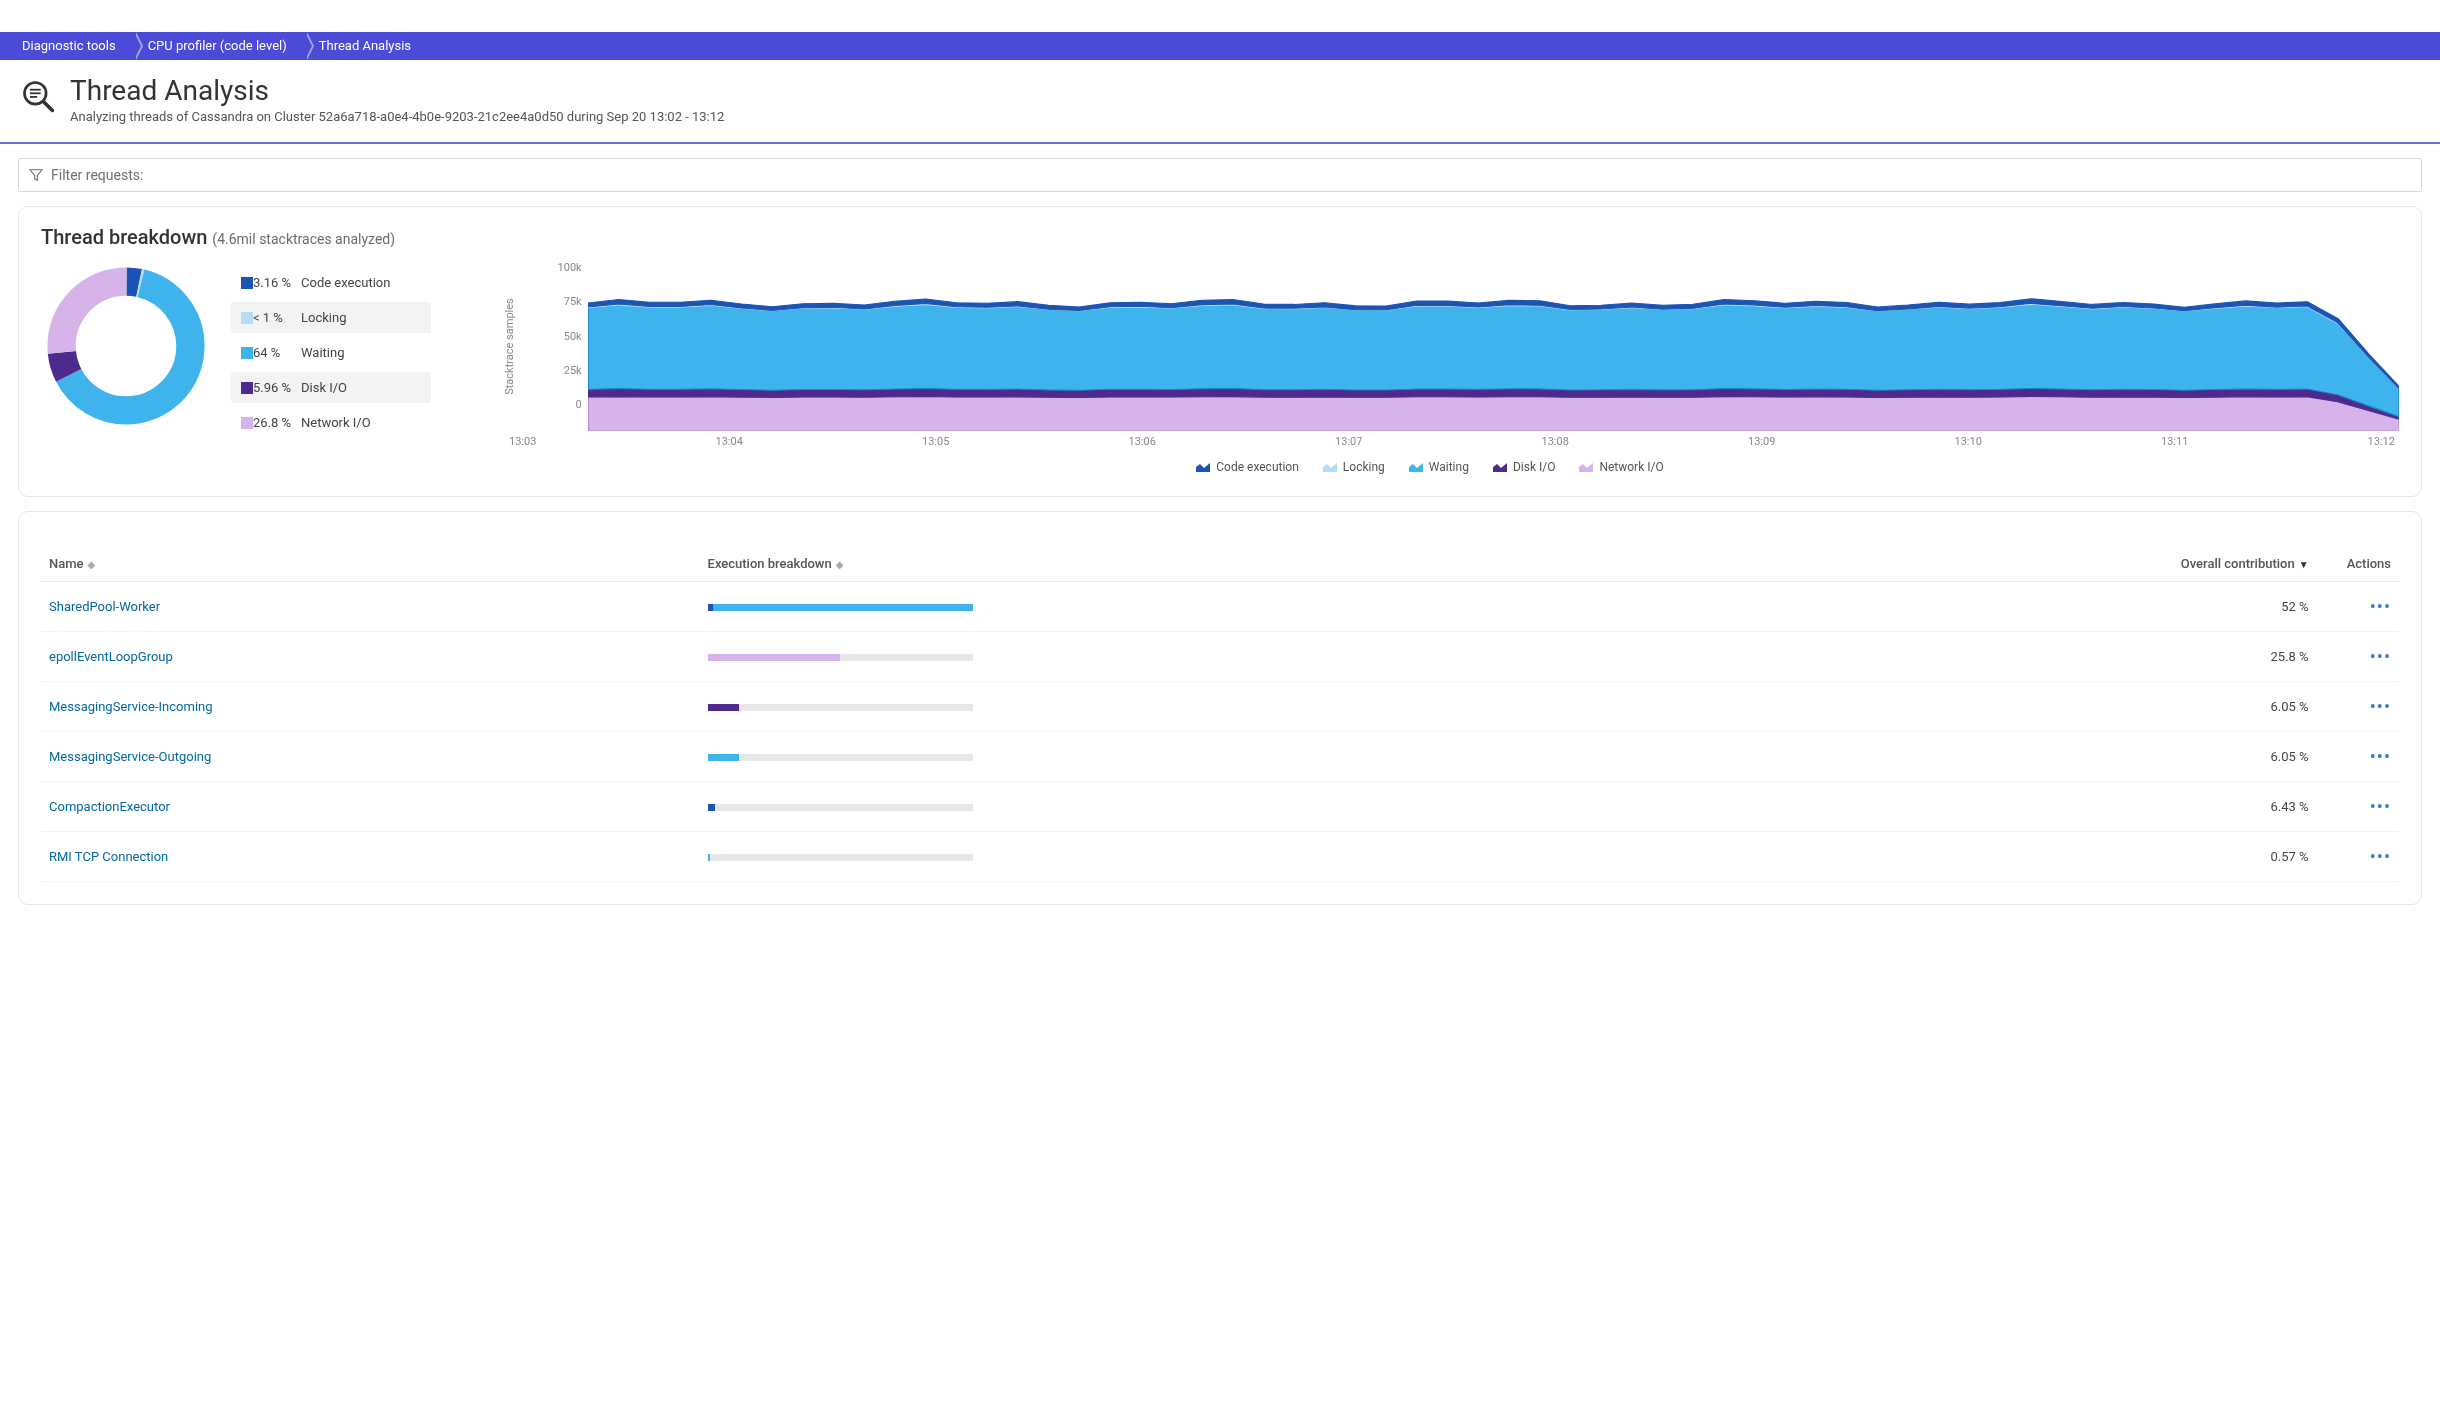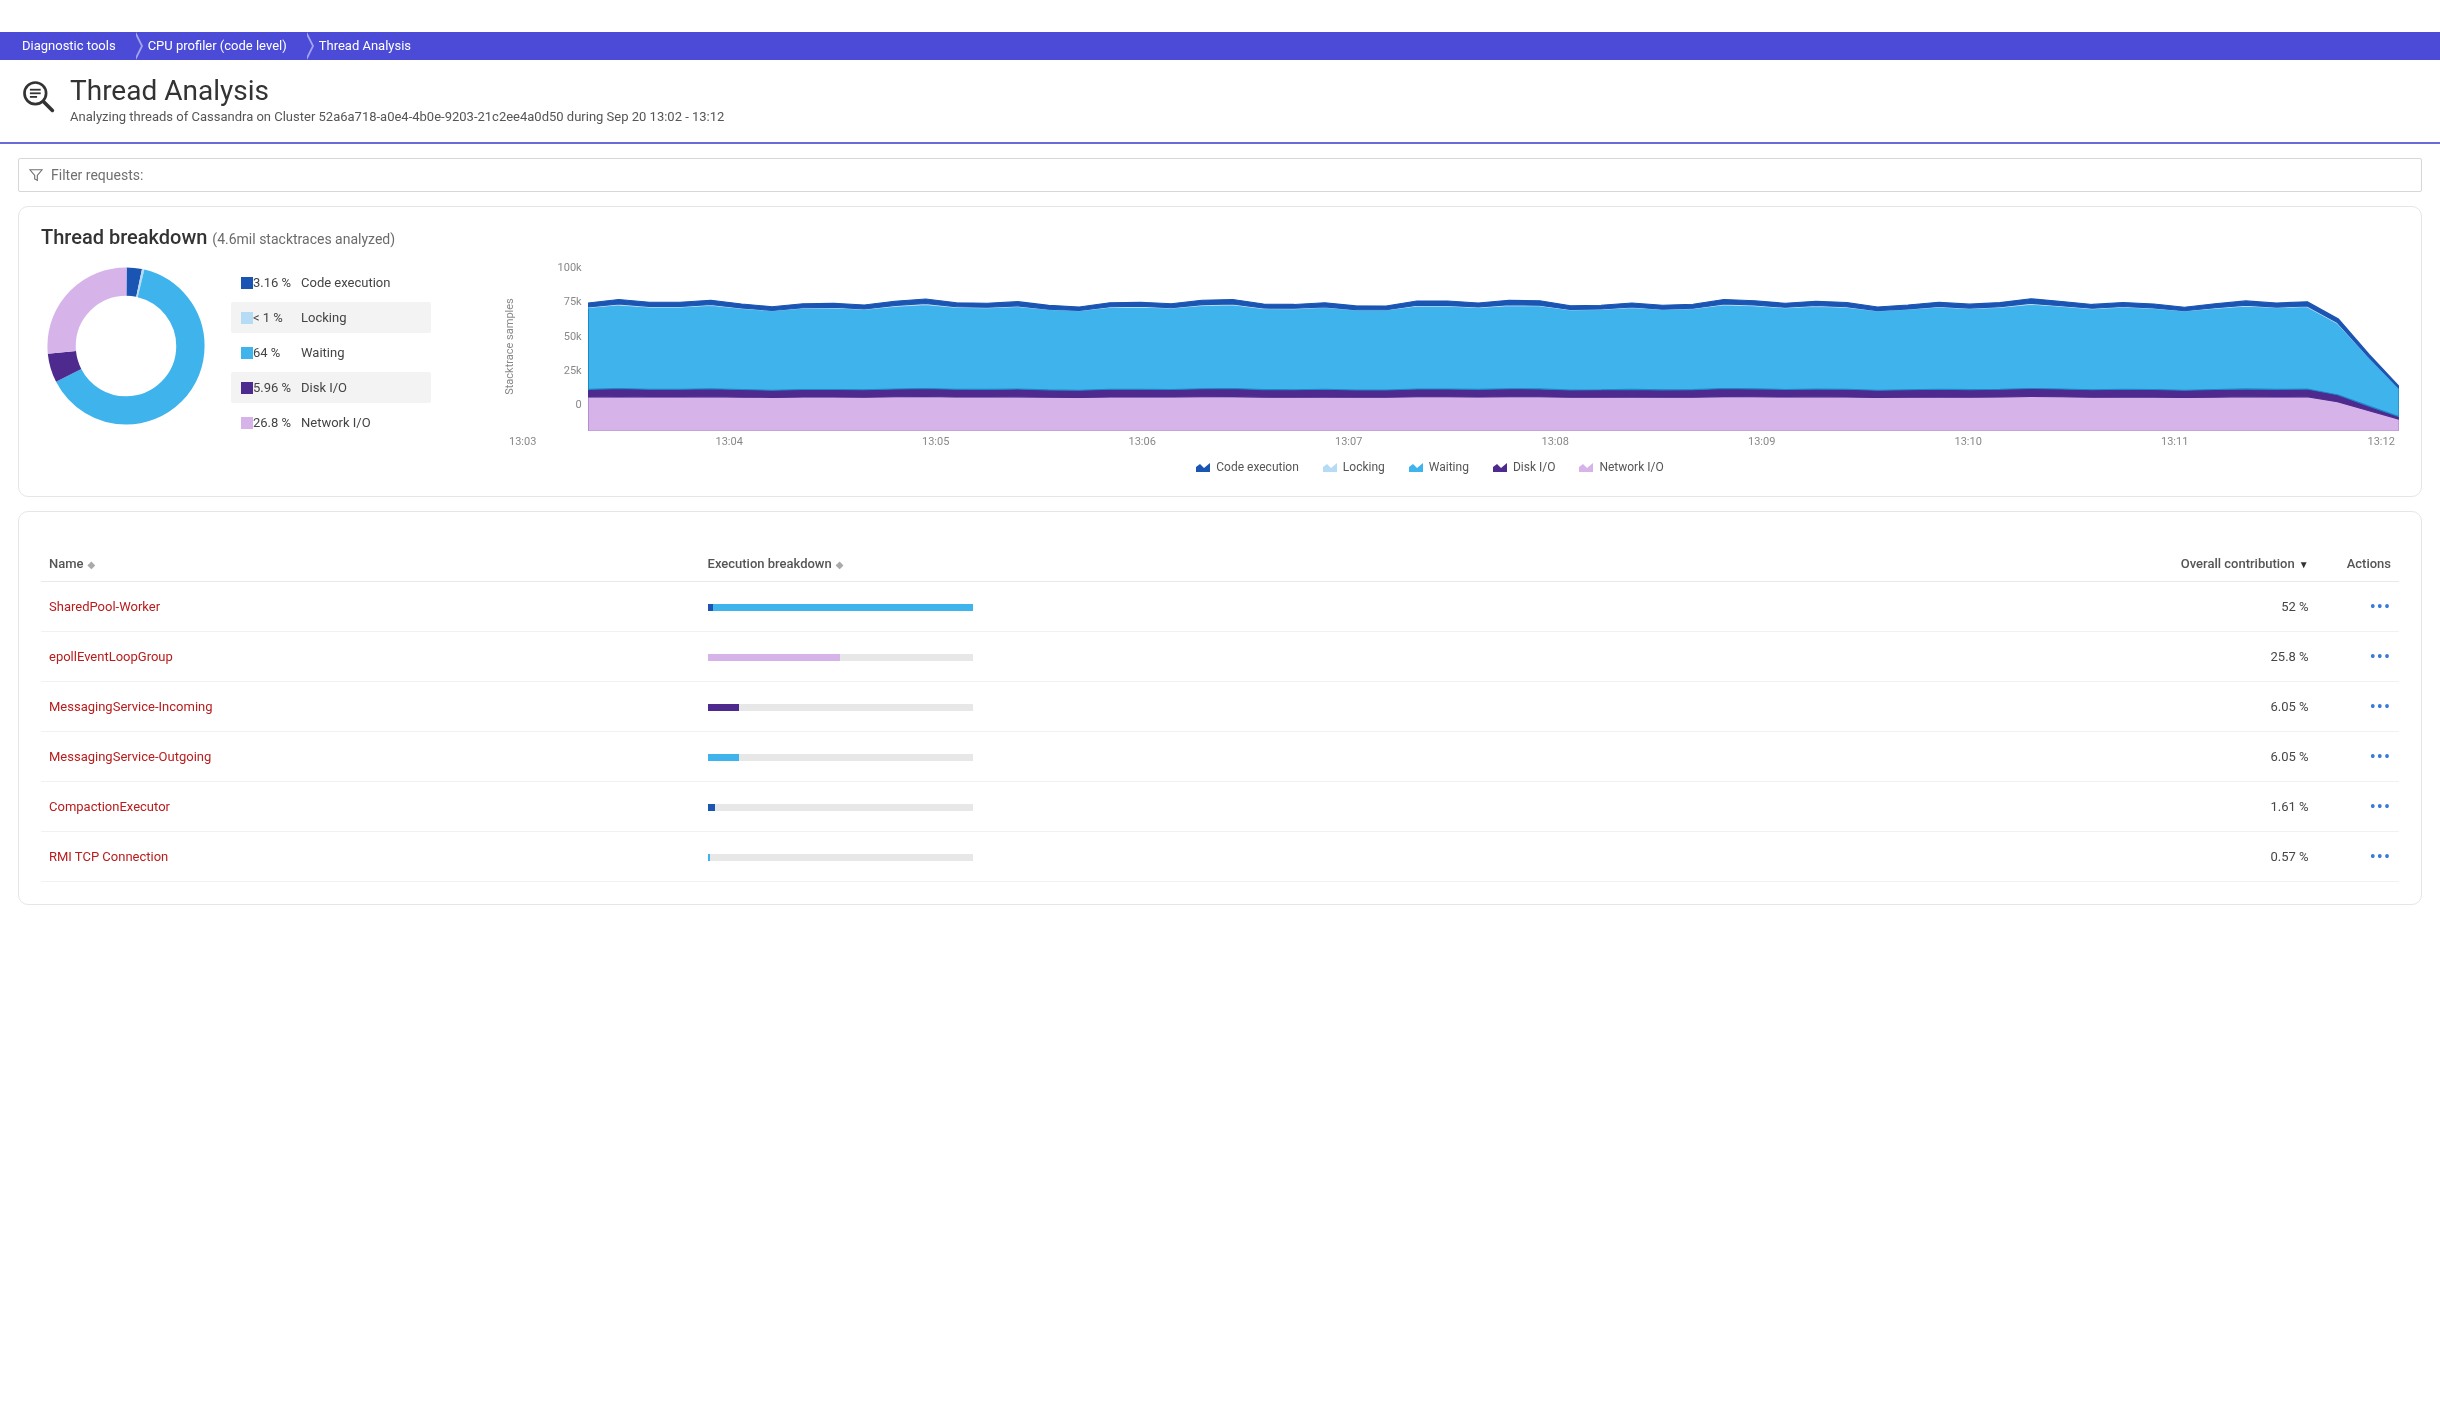--- a/index.html
+++ b/index.html
@@ -45,21 +45,21 @@
   .groups-head { display:flex; align-items:center; justify-content:space-between; }
   .more-btn { width:30px; height:30px; border:1px solid #3a7bd5; border-radius:2px; display:flex; align-items:center; justify-content:center; cursor:pointer; color:#3a7bd5;}
   
   table { width:100%; border-collapse: collapse; margin-top: 16px;}
   th { text-align:left; font-weight:500; color:#555; font-size:13px; padding: 10px 8px; border-bottom:1px solid #e9e9e9;}
   th.col-contrib, td.col-contrib { text-align:right; padding-right: 30px; }
   th.col-actions, td.col-actions { text-align:right; width:60px;}
   th .sort { font-size:10px; margin-left:4px; color:#aaa;}
   th .sort.active { color:#333; }
   td { padding: 14px 8px; border-bottom:1px solid #f1f1f1; font-size:13px;}
-  td.name a { color: #b91c1c; text-decoration:none; cursor:pointer;}
+  td.name a { color: #0369a1; text-decoration:none; cursor:pointer;}
   .exec-bar { width:265px; height:7px; background:#e7e7e7; position:relative; display:inline-block;}
   .seg { position:absolute; top:0; height:100%; }
   .row-more { color:#3a7bd5; cursor:pointer; font-size:18px; letter-spacing:1px;}
 </style>
 </head>
 <body>
 
 <div class="breadcrumb">
   <div class="crumb">Diagnostic tools</div>
   <div class="crumb">CPU profiler (code level)</div>
@@ -230,21 +230,21 @@
         </tr>
         <tr>
       <td class="name"><a>MessagingService-Outgoing</a></td>
       <td><span class="exec-bar"><span class="seg" style="left:0%;width:12%;background:#3fb3ec"></span></span></td>
       <td class="col-contrib">6.05 %</td>
       <td class="col-actions"><span class="row-more">•••</span></td>
         </tr>
         <tr>
       <td class="name"><a>CompactionExecutor</a></td>
       <td><span class="exec-bar"><span class="seg" style="left:0%;width:3%;background:#1b55b3"></span></span></td>
-      <td class="col-contrib">1.61 %</td>
+      <td class="col-contrib">6.43 %</td>
       <td class="col-actions"><span class="row-more">•••</span></td>
         </tr>
         <tr>
       <td class="name"><a>RMI TCP Connection</a></td>
       <td><span class="exec-bar"><span class="seg" style="left:0%;width:1%;background:#3fb3ec"></span></span></td>
       <td class="col-contrib">0.57 %</td>
       <td class="col-actions"><span class="row-more">•••</span></td>
         </tr>
       </tbody>
   </table>

